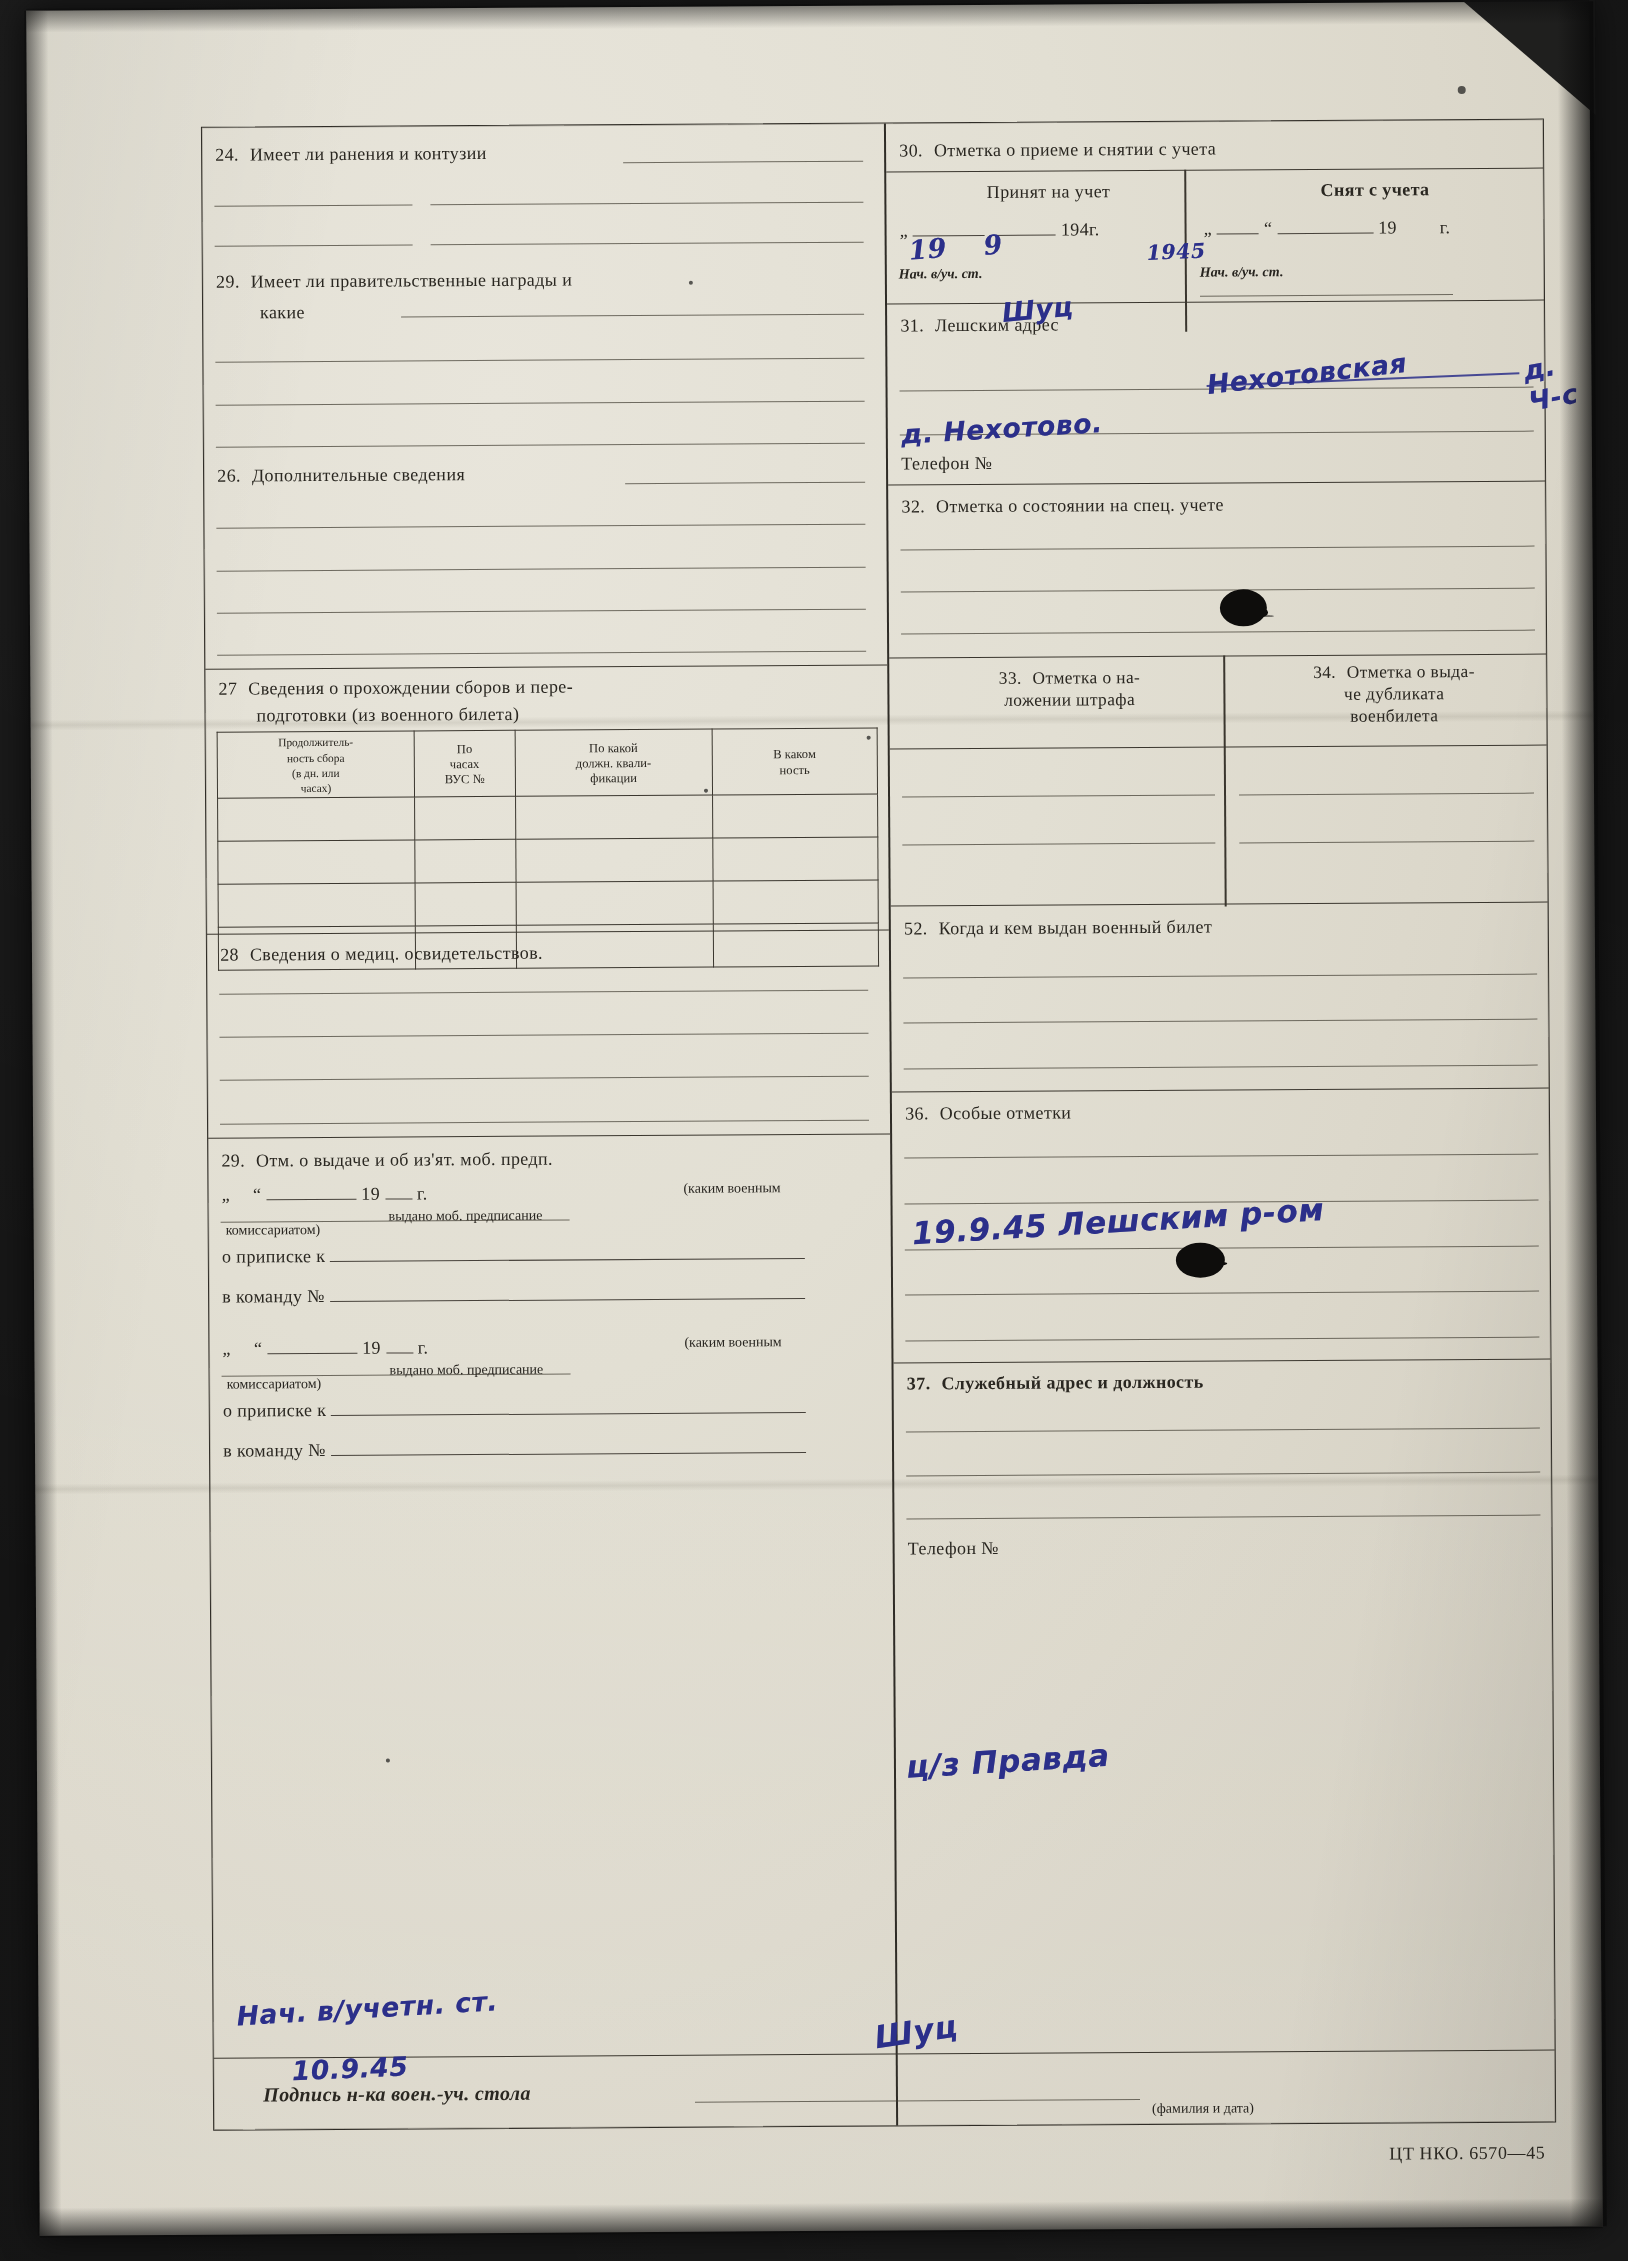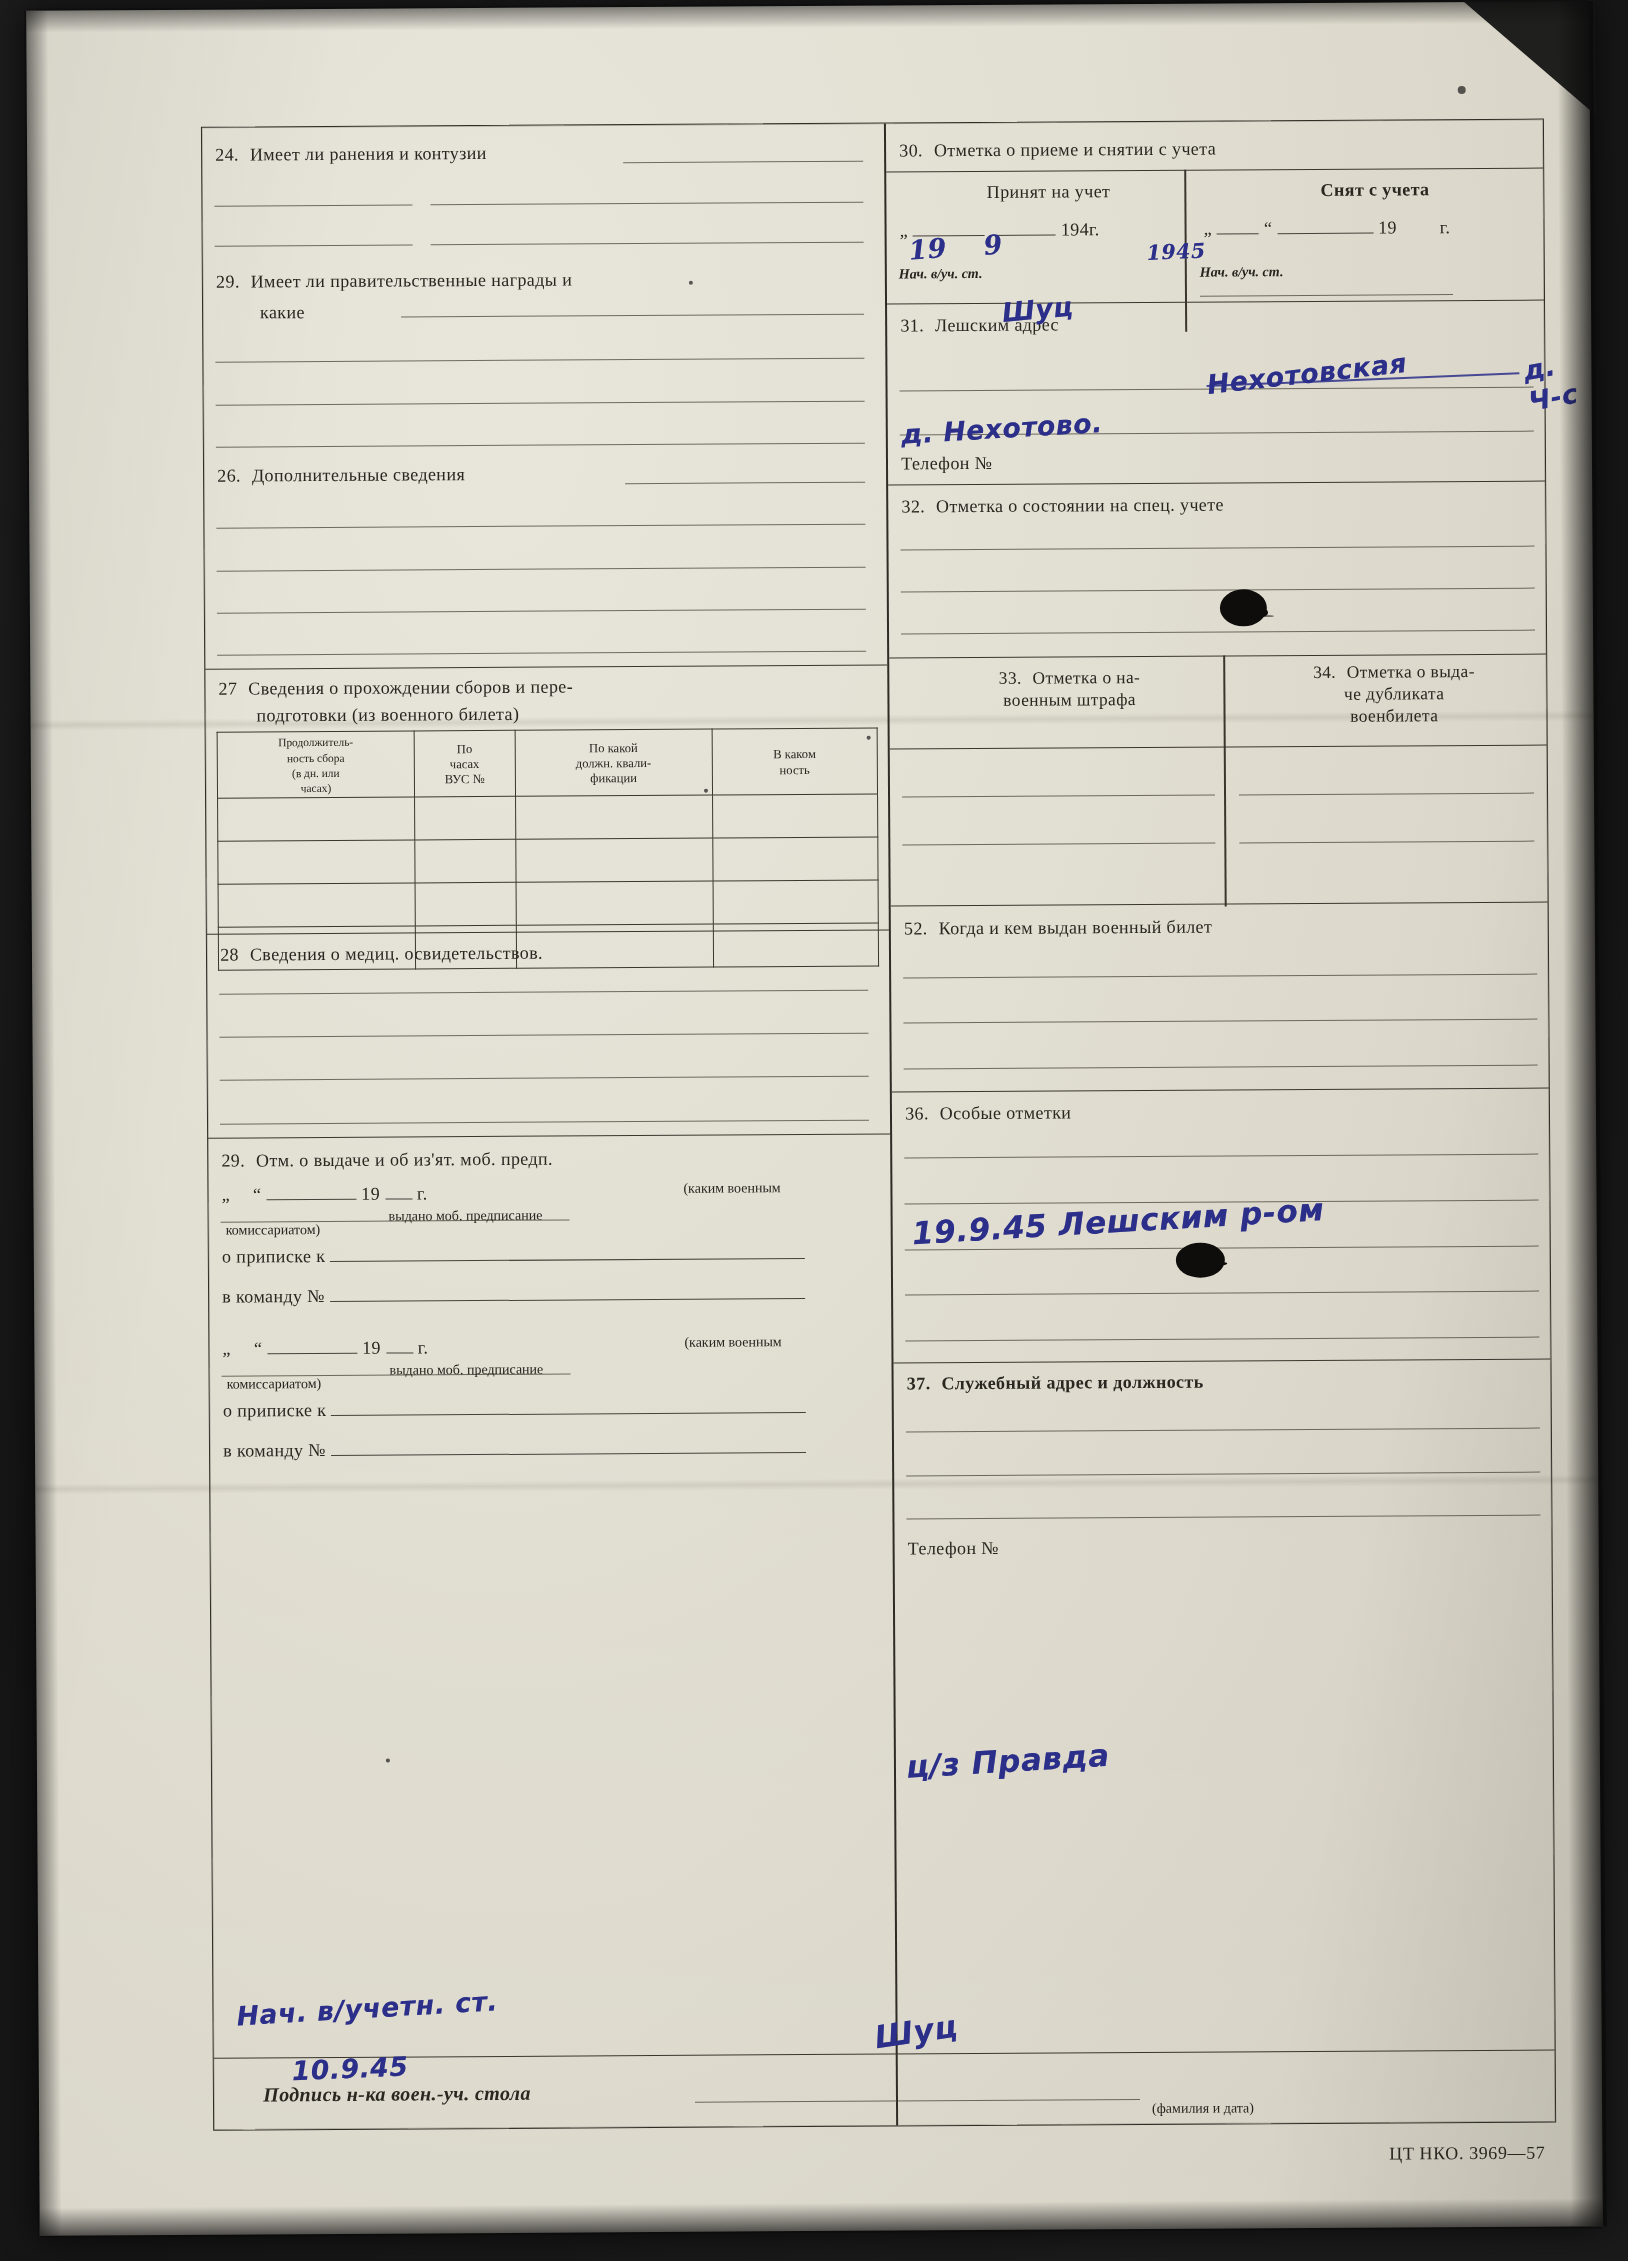--- a/index.html
+++ b/index.html
@@ -330,21 +330,21 @@
         <div class="fill" style="left:12px;top:426px;width:634px"></div>
         <div class="fill" style="left:12px;top:468px;width:634px"></div>
         <div class="fill" style="left:12px;top:510px;width:634px"></div>
 
         <div class="hr" style="top:534px"></div>
 
         <div style="position:absolute;left:334px;top:534px;width:1.8px;height:251px;background:#3a362e"></div>
         <div class="lbl center" style="position:absolute;left:0;top:545px;width:334px;font-size:17.4px">
           <span class="num">33.</span>
           <span>Отметка о на-</span><br>
-          <span>военным штрафа</span>
+          <span>ложении штрафа</span>
         </div>
         <div class="lbl center" style="position:absolute;left:335px;top:541px;width:313px;font-size:17.4px">
           <span class="num">34.</span>
           <span>Отметка о выда-</span><br>
           <span>че дубликата</span><br>
           <span>военбилета</span>
         </div>
         <div class="hr" style="top:625px"></div>
         <div class="fill" style="left:12px;top:673px;width:313px"></div>
         <div class="fill" style="left:349px;top:673px;width:295px"></div>
@@ -417,21 +417,21 @@
 
     <div class="blot b1"></div>
     <div class="blot b2"></div>
     <div class="speck" style="left:1431px;top:84px;width:8.4px;height:8.4px"></div>
     <div class="speck" style="left:661px;top:274px;width:4.2px;height:4.2px"></div>
     <div class="speck" style="left:673px;top:782px;width:3.6px;height:3.6px"></div>
     <div class="speck" style="left:836px;top:730px;width:3.6px;height:3.6px"></div>
     <div class="speck" style="left:349px;top:1750px;width:3.6px;height:3.6px"></div>
 
     <div class="footer">
-      <span>ЦТ НКО. 3969—57</span>
+      <span>ЦТ НКО. 6570—45</span>
     </div>
 
     <div class="corner-tear"></div>
     <div class="edge-dark-right"></div>
     <div class="edge-dark-left"></div>
     <div class="edge-dark-top"></div>
     <div class="edge-dark-bottom"></div>
   </div>
 </div>
 

